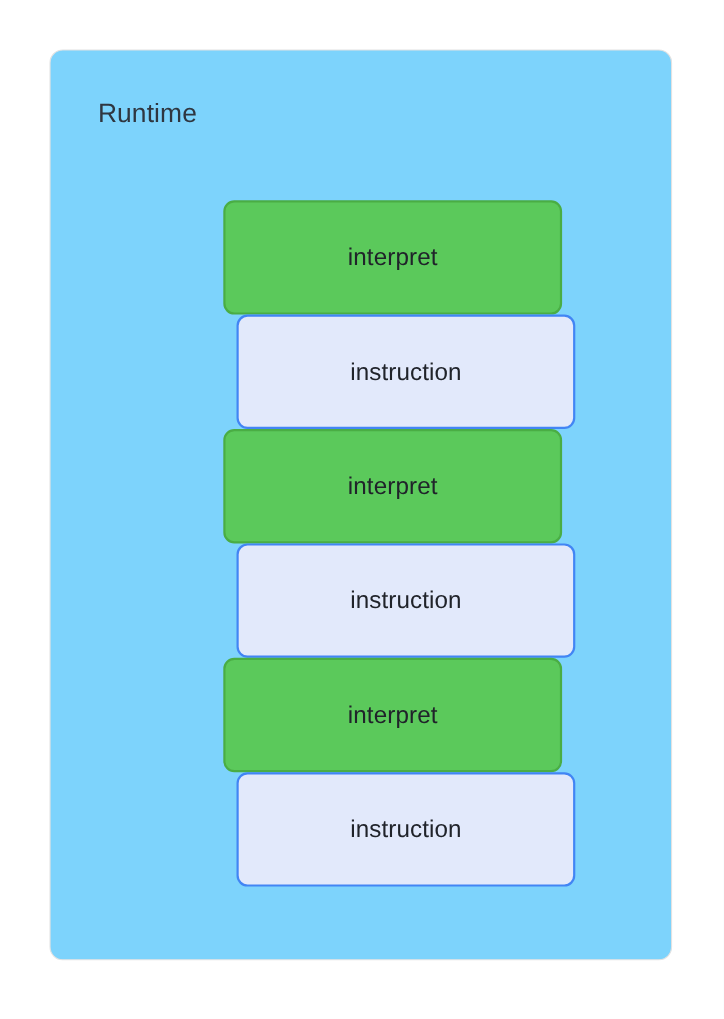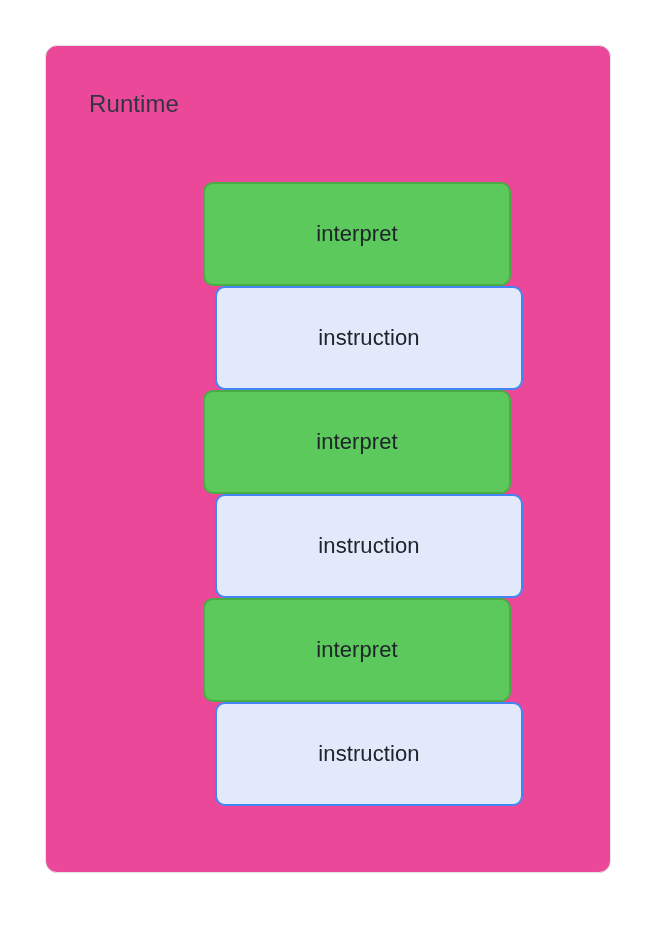--- a/index.html
+++ b/index.html
@@ -17,21 +17,21 @@
 
   
   .runtime-panel {
     position: absolute;
     left: 45px;
     top: 45px;
     width: 566px;
     height: 828px;
     border: 1px solid #e2e2e2;
     border-radius: 12px;
-    background: #ec4899;
+    background: #7dd3fc;
     box-sizing: border-box;
   }
 
   .panel-title {
     position: absolute;
     left: 43px;
     top: 43px;
     font-size: 24px;
     line-height: 30px;
     color: #2f3640;

